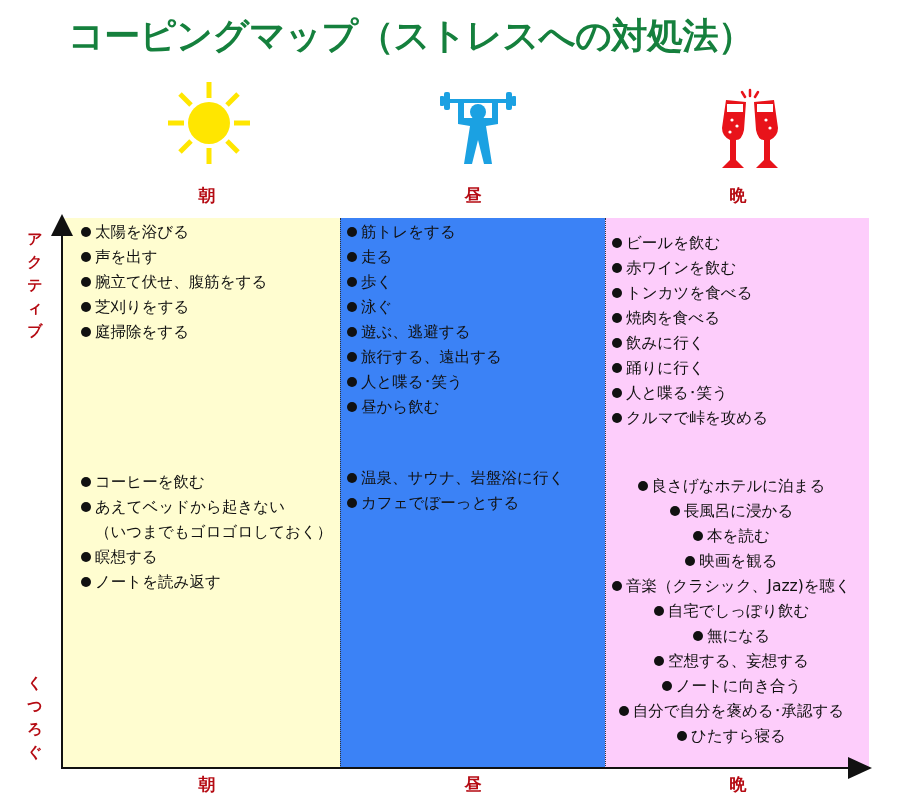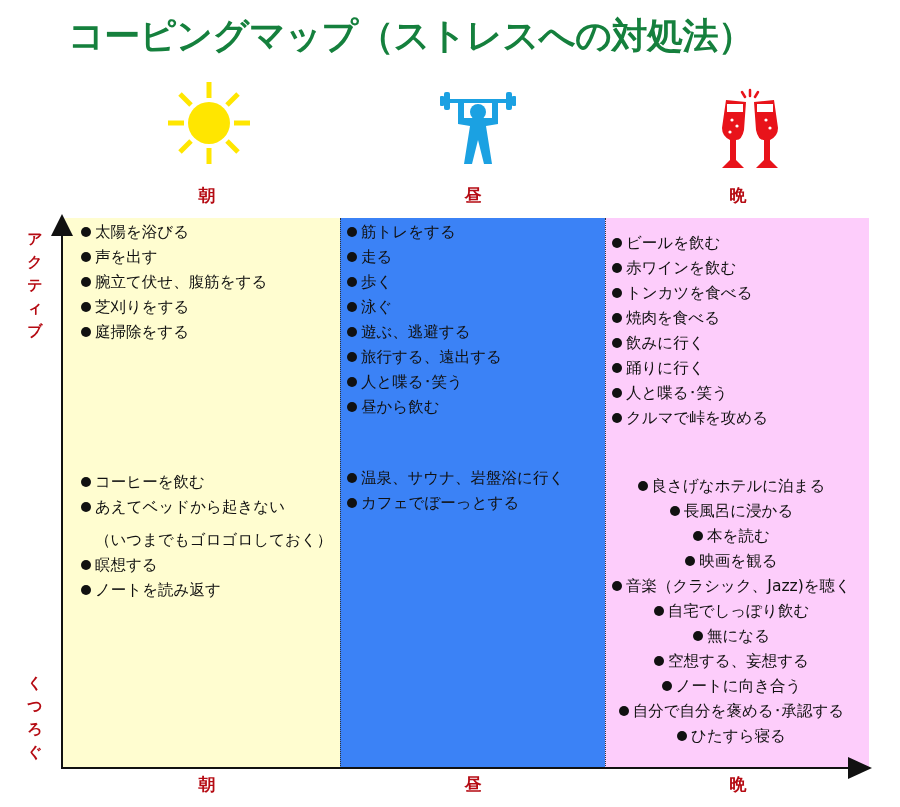--- a/index.html
+++ b/index.html
@@ -19,21 +19,21 @@
     }
 
     .panel { position: absolute; top: 218px; height: 550px; }
     .panel.morning { left: 62px; width: 278px; background: #fffdd0; }
     .panel.noon { left: 340px; width: 265px; background: #3b82f6; border-left: 1px dotted #333; }
     .panel.evening { left: 605px; width: 264px; background: #fdcdfb; border-left: 1px dotted #333; }
 
     .list { position: absolute; list-style: none; font-size: 15.5px; line-height: 25px; white-space: nowrap; }
     .list li { display: block; }
     .list li .bullet { display: inline-block; width: 10px; height: 10px; border-radius: 50%; background: #111; margin-right: 4px; vertical-align: 0px; }
-    .list li.cont { padding-left: 14px; margin-top: 8px; }
+    .list li.cont { padding-left: 14px; }
 
     .axis-y { position: absolute; left: 61px; top: 230px; width: 2px; height: 539px; background: #111; }
     .arrow-up { position: absolute; left: 51px; top: 214px; width: 0; height: 0;
       border-left: 11px solid transparent; border-right: 11px solid transparent; border-bottom: 22px solid #111; }
     .axis-x { position: absolute; left: 61px; top: 767px; width: 790px; height: 2px; background: #111; }
     .arrow-right { position: absolute; left: 848px; top: 757px; width: 0; height: 0;
       border-top: 11px solid transparent; border-bottom: 11px solid transparent; border-left: 24px solid #111; }
 
     .y-label { position: absolute; left: 26px; width: 18px; font-size: 15px; font-weight: bold; color: #b50a12; line-height: 23px; text-align: center; }
     .y-label span { display: block; }

